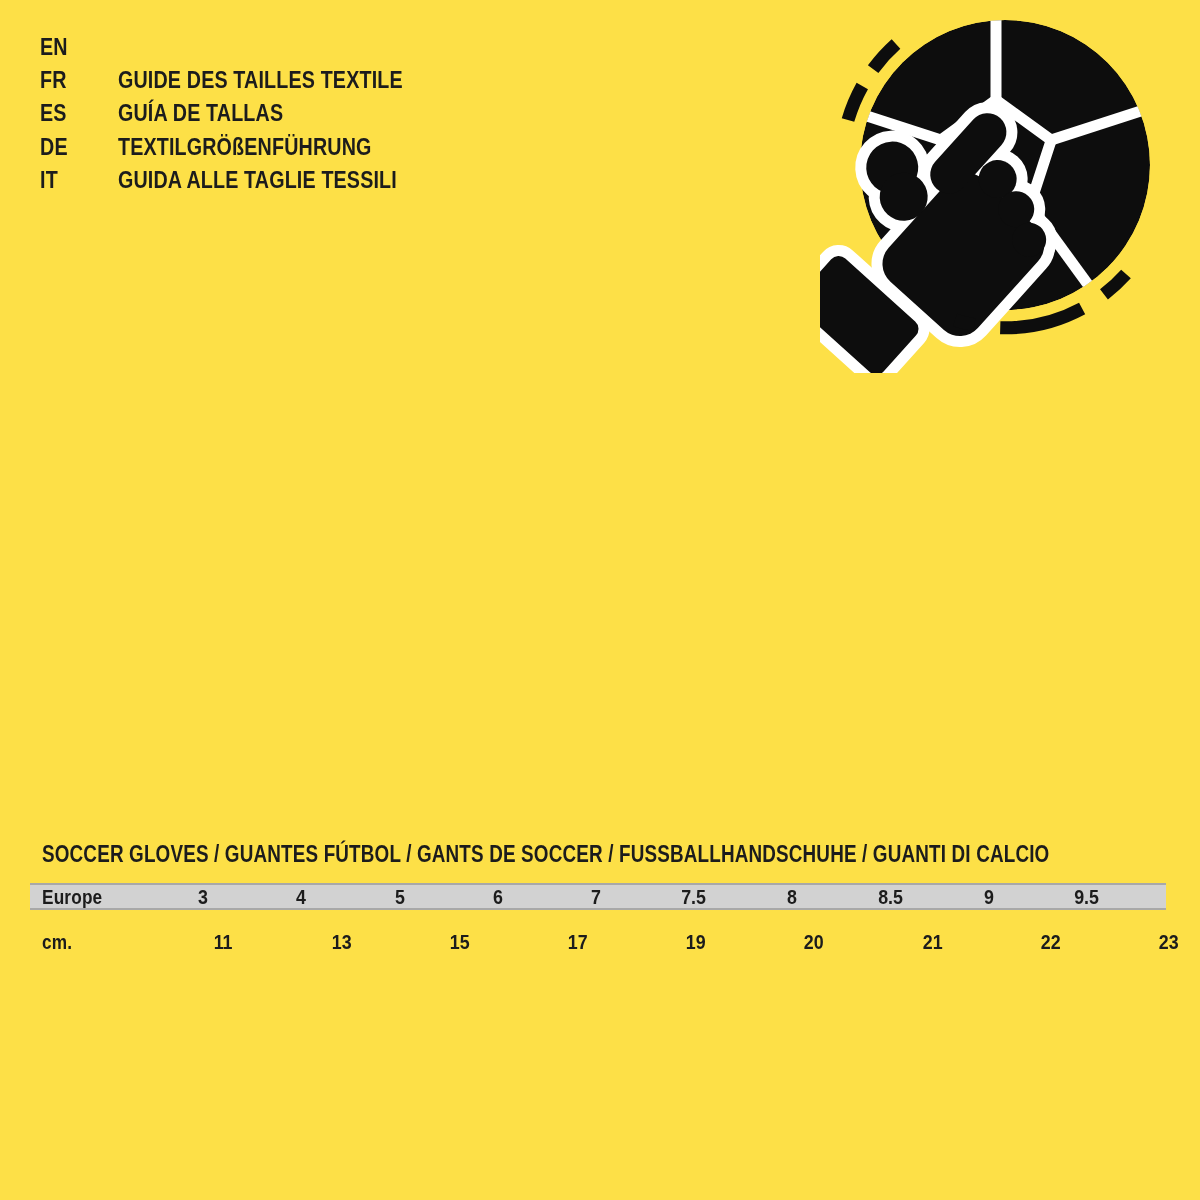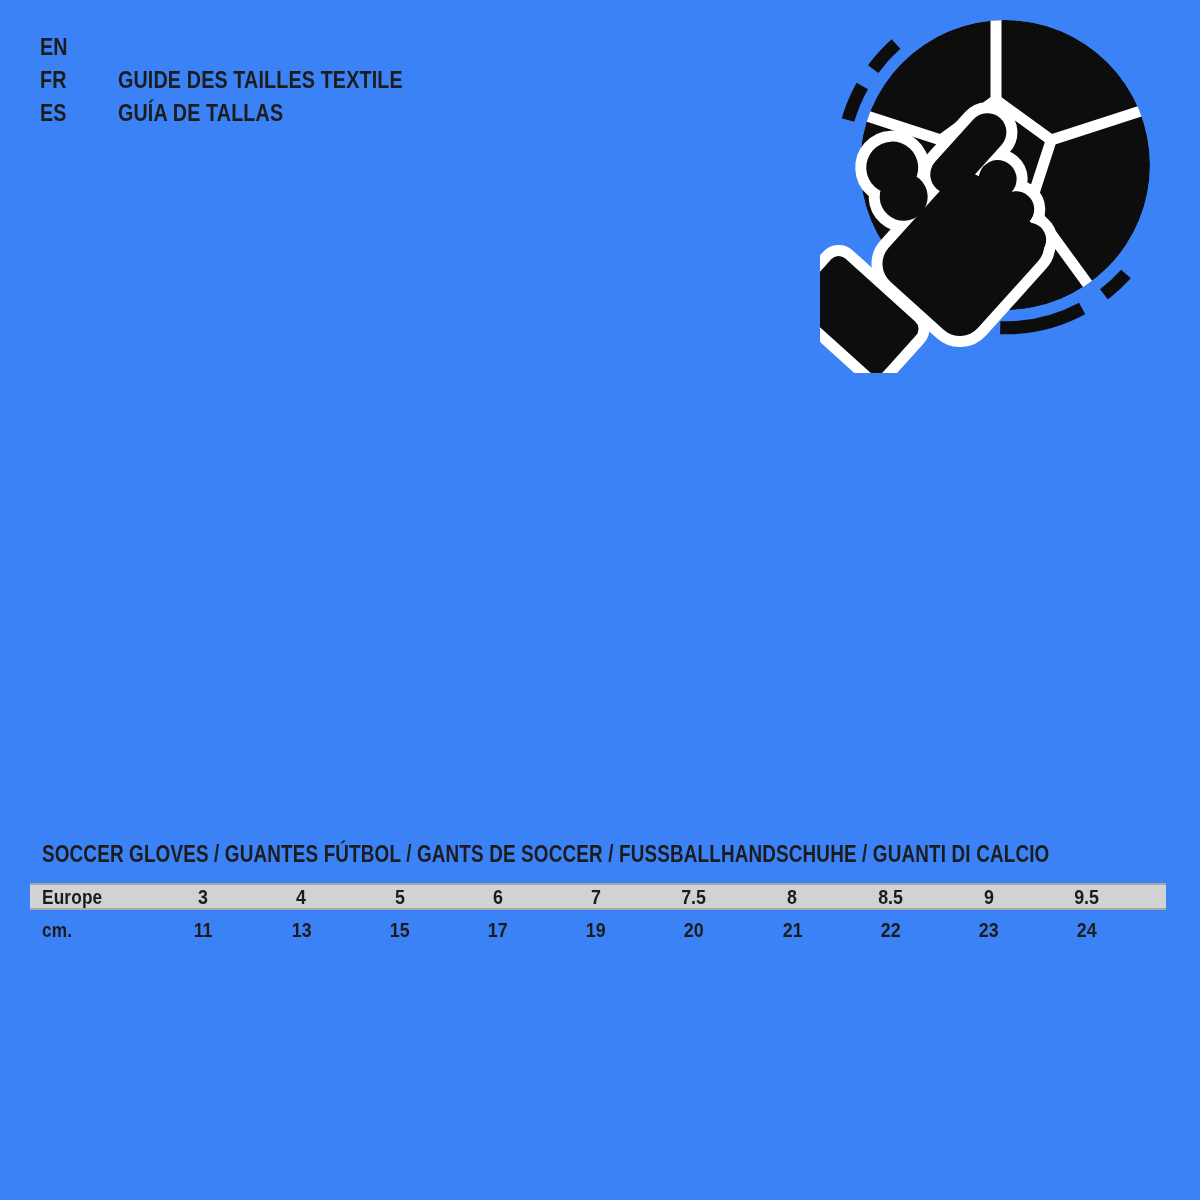--- a/index.html
+++ b/index.html
@@ -1,20 +1,20 @@
 <!DOCTYPE html>
 <html><head>
 <meta charset="utf-8">
 <style>
   html, body { margin: 0; padding: 0; background: #ffffff; }
   .canvas {
     position: relative;
     width: 1200px;
     height: 1200px;
-    background: #3b82f6;
+    background: #fde047;
     font-family: "Liberation Sans", "DejaVu Sans", sans-serif;
     font-weight: bold;
     color: #1c1c1c;
     overflow: hidden;
   }
   
   .cond  { display: inline-block; transform: scaleX(0.82); transform-origin: left center; white-space: nowrap; letter-spacing: 0.2px; }
   .cond-c{ display: inline-block; transform: scaleX(0.85); transform-origin: center center; white-space: nowrap; }
 
   
@@ -33,41 +33,49 @@
   }
   .size-table { position: absolute; left: 30px; top: 883px; width: 1136px; }
   .st-row { display: flex; align-items: center; height: 28px; }
   .st-row.st-header {
     background: #d2d2d2;
     border-top: 2px solid #a8a8a8;
     border-bottom: 2px solid #a8a8a8;
     box-sizing: border-box;
     height: 27px;
   }
-  .st-row.st-cm { margin-top: 6px; }
+  .st-row.st-cm { margin-top: 18px; gap: 20px; }
   .cell-label { flex: 0 0 124px; padding-left: 12px; box-sizing: border-box; font-size: 21px; }
   .cell { flex: 0 0 98.2px; text-align: center; font-size: 21px; }
   .cell-spacer { flex: 0 0 30px; }
 </style>
 </head>
 <body>
 
 <div class="canvas">
 
   <div class="lang-list">
     <div class="lang-row">
       <span class="lang-code"><span class="cond">EN</span></span>
     </div>
     <div class="lang-row">
       <span class="lang-code"><span class="cond">FR</span></span>
       <span class="lang-label"><span class="cond">GUIDE DES TAILLES TEXTILE</span></span>
     </div>
     <div class="lang-row">
       <span class="lang-code"><span class="cond">ES</span></span>
       <span class="lang-label"><span class="cond">GUÍA DE TALLAS</span></span>
+    </div>
+    <div class="lang-row">
+      <span class="lang-code"><span class="cond">DE</span></span>
+      <span class="lang-label"><span class="cond">TEXTILGRÖßENFÜHRUNG</span></span>
+    </div>
+    <div class="lang-row">
+      <span class="lang-code"><span class="cond">IT</span></span>
+      <span class="lang-label"><span class="cond">GUIDA ALLE TAGLIE TESSILI</span></span>
     </div>
   </div>
 
   <div class="icon-wrap">
     <svg width="345" height="365" viewBox="0 0 345 365" xmlns="http://www.w3.org/2000/svg">
       <defs>
         <clipPath id="ballclip">
             <circle cx="185" cy="157" r="145"></circle>
           </clipPath>
       </defs>

